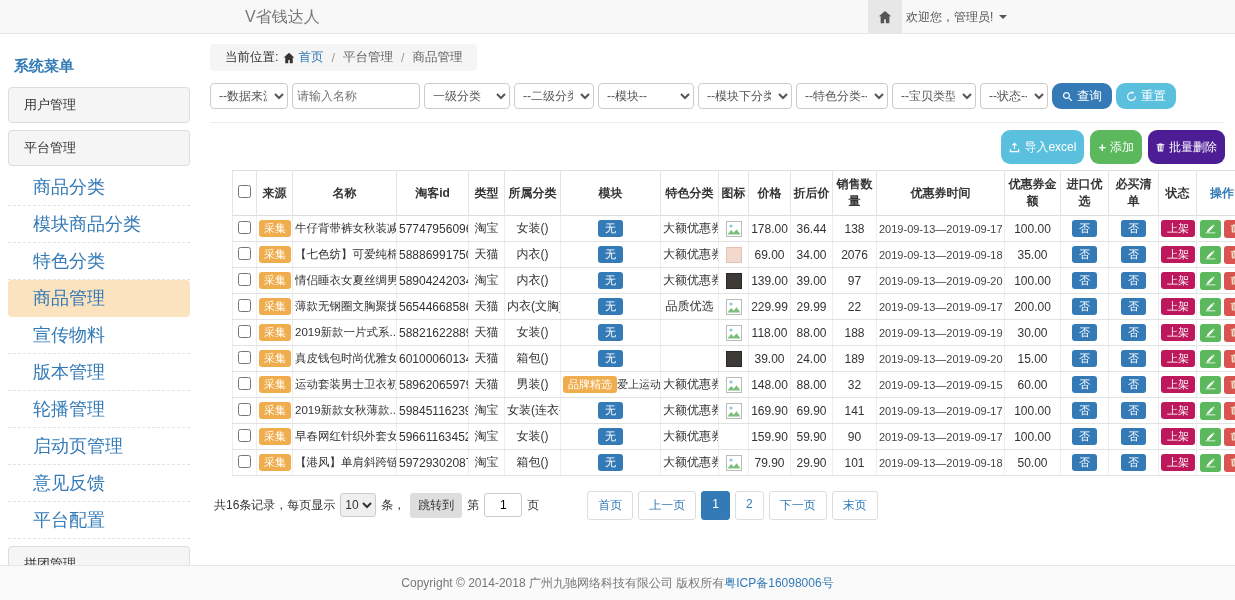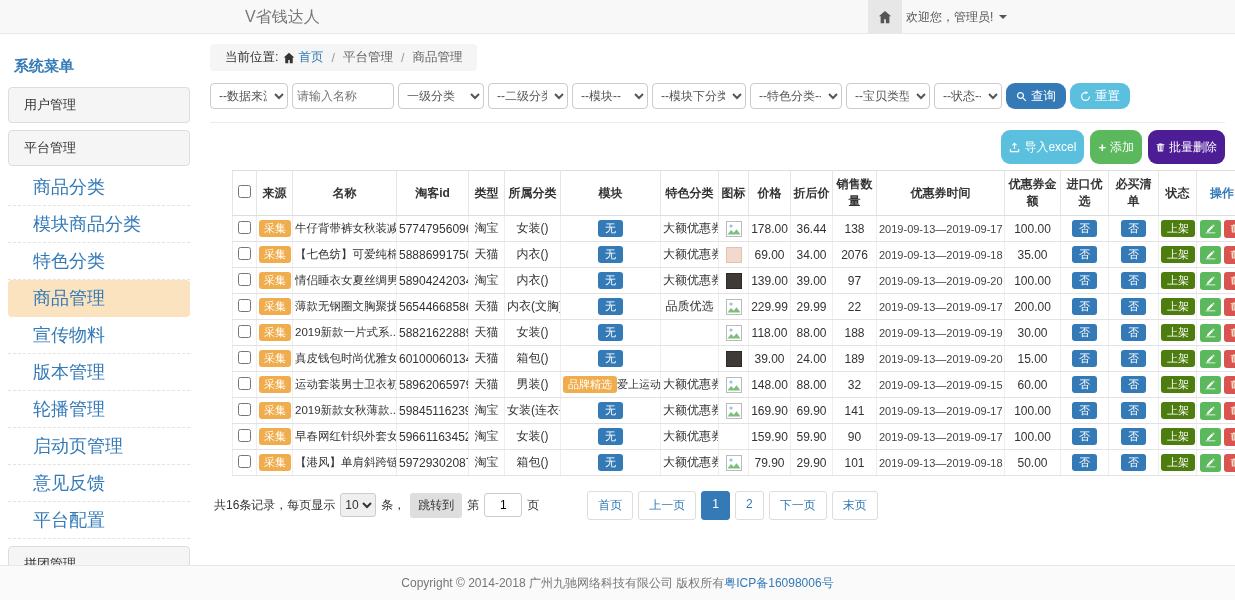--- a/index.html
+++ b/index.html
@@ -54,21 +54,21 @@
   th { font-weight:bold; color:#333; padding:5px 2px; border:1px solid #e5e5e5;
     border-top:1px solid #ddd; border-bottom:1px solid #ddd; text-align:center; }
   th.op-col { color:#337ab7; }
   td { padding:3px 2px; border:1px solid #eee; border-bottom:1px solid #e2e2e2; text-align:center;
     color:#333; height:26px; overflow:hidden; white-space:nowrap; }
   td.name-cell { font-size:11.5px; }
   td.time-cell { font-size:11px; color:#444; }
   .tag { display:inline-block; color:#fff; border-radius:3px; padding:2px 5px; font-size:11px; line-height:1.2; }
   .tag-orange { background:#f0ad4e; }
   .tag-blue { background:#337ab7; padding:2px 7px; cursor:pointer; }
-  .tag-green { background:#4d7c0f; padding:2px 6px; cursor:pointer; }
+  .tag-green { background:#be185d; padding:2px 6px; cursor:pointer; }
   .module-extra { font-size:11px; color:#333; }
   .op-btn { display:inline-flex; align-items:center; justify-content:center; width:21px; height:18px;
     border-radius:3px; cursor:pointer; vertical-align:middle; }
   .op-edit { background:#5cb85c; margin-right:3px; }
   .op-del { background:#d9534f; }
   .thumb { display:inline-block; width:16px; height:16px; vertical-align:middle; }
   .thumb-pink { background:#f2d8cd; border:1px solid #e3c2b4; }
   .thumb-dark { background:#3d3a38; border:1px solid #2c2a28; }
   
   .pagerow { margin-top:14px; position:relative; height:30px; display:flex; align-items:center; justify-content:center; }
@@ -148,24 +148,24 @@
     </span>
     <span class="sep">/</span>
     <span class="bc-item">平台管理</span>
     <span class="sep">/</span>
     <span class="bc-item">商品管理</span>
   </div>
 
   <div class="filters" id="filter-bar">
 
     <select style="width: 78px;"><option>--数据来源--</option></select>
-      <input placeholder="请输入名称" style="width: 102px;">
+      <input placeholder="请输入名称" style="width: 128px;">
       <select style="width: 86px;"><option>一级分类</option></select>
       <select style="width: 80px;"><option>--二级分类--</option></select>
-      <select style="width: 76px;"><option>--模块--</option></select>
+      <select style="width: 96px;"><option>--模块--</option></select>
       <select style="width: 94px;"><option>--模块下分类--</option></select>
       <select style="width: 92px;"><option>--特色分类--</option></select>
       <select style="width: 84px;"><option>--宝贝类型--</option></select>
       <select style="width: 68px;"><option>--状态--</option></select>
       <button class="btn btn-primary" id="search-btn">
       <span>
         <svg width="11" height="11" viewBox="0 0 16 16">
             <circle cx="6.5" cy="6.5" r="4.3" fill="none" stroke="#fff" stroke-width="1.8"></circle>
             <path d="M10 10l4.3 4.3" stroke="#fff" stroke-width="1.8"></path>
           </svg>

